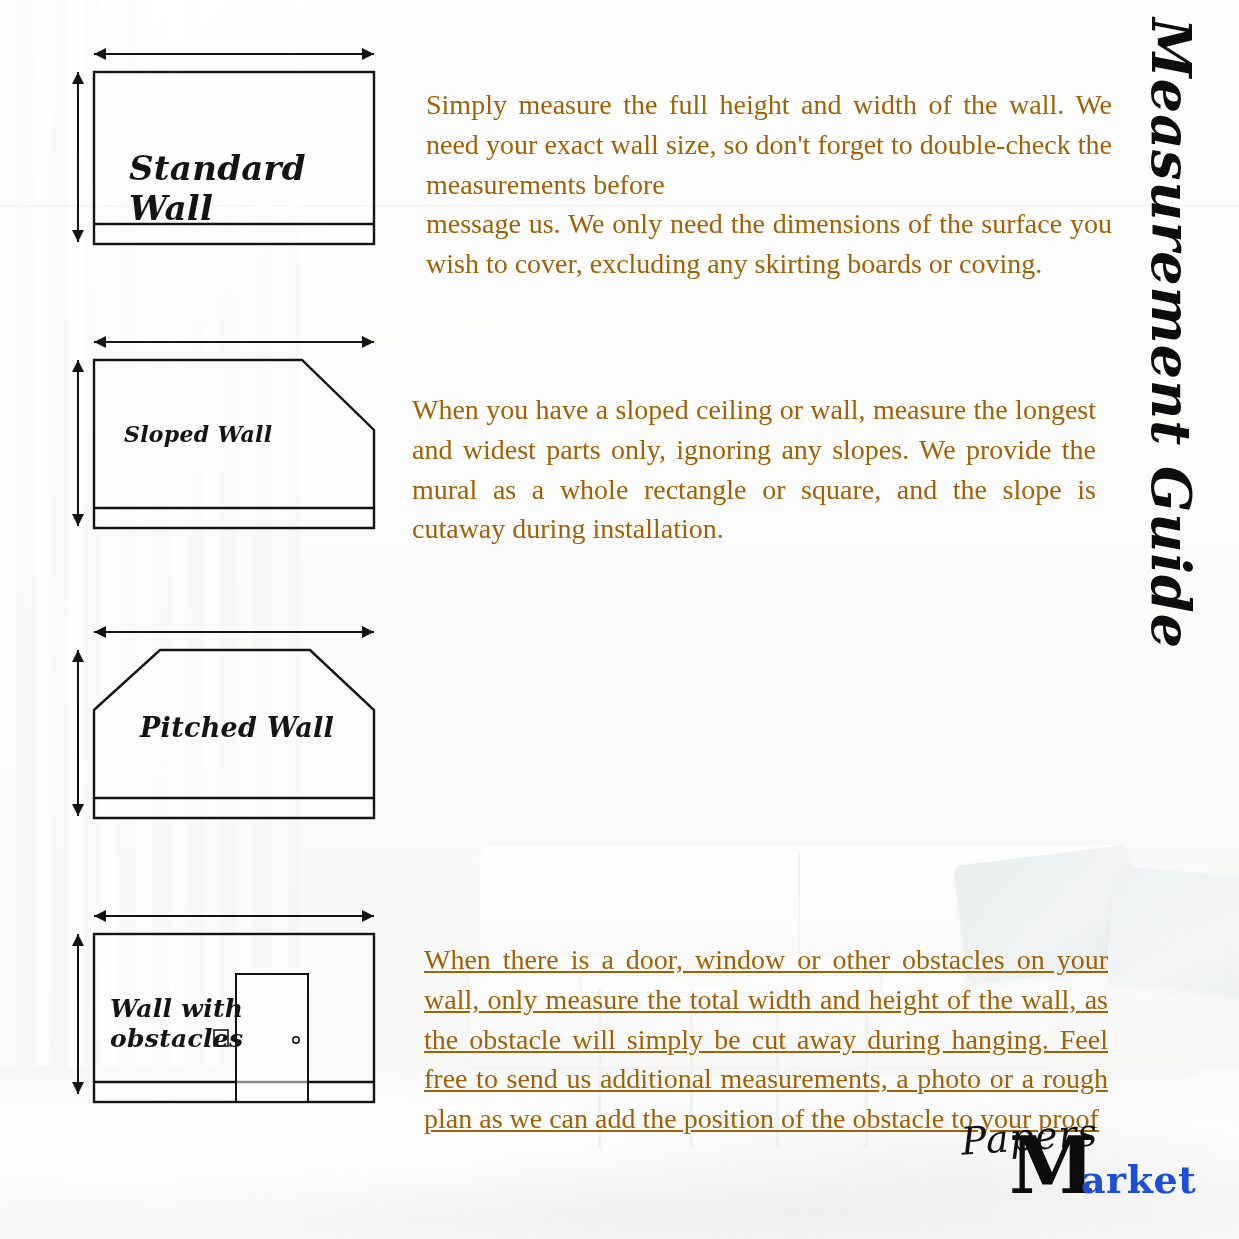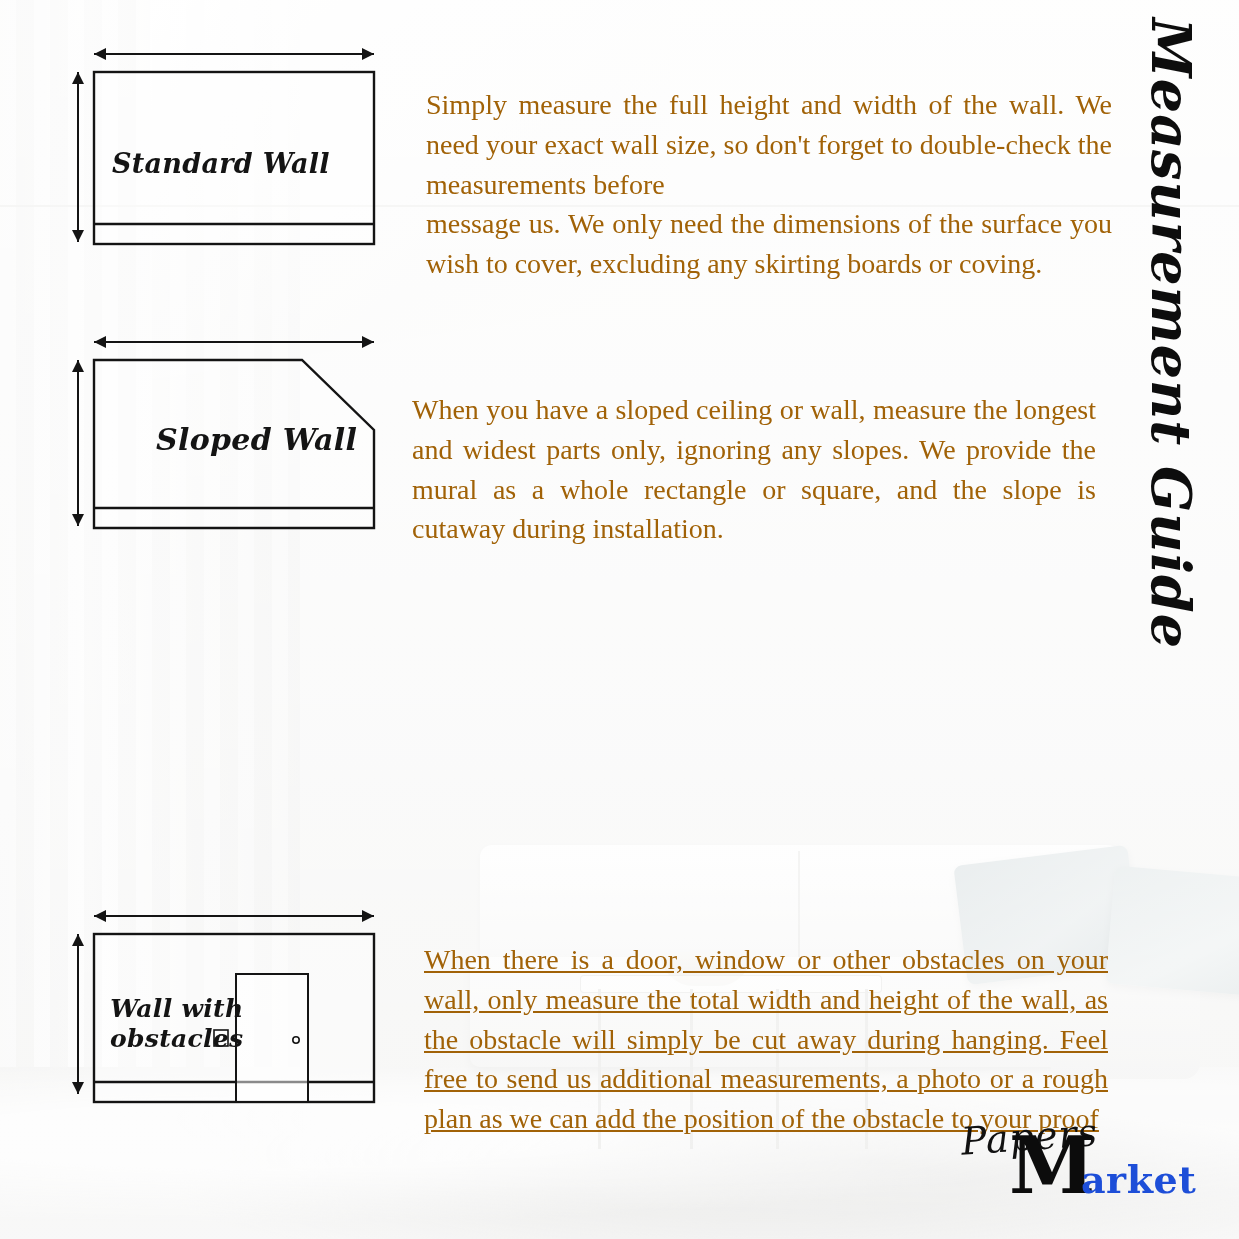--- a/index.html
+++ b/index.html
@@ -289,66 +289,80 @@
           <path d="M310 16 L298 10 L298 22 Z" fill="#141414"></path>
 
           <line x1="14" y1="34" x2="14" y2="204" stroke="#141414" stroke-width="2"></line>
           <path d="M14 34 L8 46 L20 46 Z" fill="#141414"></path>
           <path d="M14 204 L8 192 L20 192 Z" fill="#141414"></path>
 
           <rect x="30" y="34" width="280" height="172" stroke="#141414" stroke-width="2.4" fill="rgba(255,255,255,0.35)"></rect>
 
           <line x1="30" y1="186" x2="310" y2="186" stroke="#141414" stroke-width="2.4"></line>
         </svg>
-        <div class="shape-label" style="left:48px; top:110px; font-size:27px;">Standard Wall</div>
+        <div class="shape-label" style="left:65px; top:110px; font-size:34px;">Standard Wall</div>
       </div>
       <div class="para" style="left:426px; top:55px; width:686px;">Simply measure the full height and width of the wall. We need your exact wall size, so don't forget to double-check the measurements before
 message us. We only need the dimensions of the surface you wish to cover, excluding any skirting boards or coving.</div>
     </div>
 
     <div class="section" style="top:318px;height:260px;">
       <div class="diagram" style="top:4px;">
         <svg class="svgwrap" width="330" height="250" viewBox="0 0 330 250" fill="none" xmlns="http://www.w3.org/2000/svg">
           <line x1="30" y1="20" x2="310" y2="20" stroke="#141414" stroke-width="2"></line>
           <path d="M30 20 L42 14 L42 26 Z" fill="#141414"></path>
           <path d="M310 20 L298 14 L298 26 Z" fill="#141414"></path>
           <line x1="14" y1="38" x2="14" y2="204" stroke="#141414" stroke-width="2"></line>
           <path d="M14 38 L8 50 L20 50 Z" fill="#141414"></path>
           <path d="M14 204 L8 192 L20 192 Z" fill="#141414"></path>
 
           <path d="M30 38 L238 38 L310 108 L310 206 L30 206 Z" stroke="#141414" stroke-width="2.4" fill="rgba(255,255,255,0.35)"></path>
           <line x1="30" y1="186" x2="310" y2="186" stroke="#141414" stroke-width="2.4"></line>
         </svg>
-        <div class="shape-label" style="left:92px; top:100px; font-size:30px;">Sloped Wall</div>
+        <div class="shape-label" style="left:60px; top:100px; font-size:22px;">Sloped Wall</div>
       </div>
       <div class="para" style="left:412px; top:72px; width:684px;">When you have a sloped ceiling or wall, measure the longest and widest parts only, ignoring any slopes. We provide the mural as a whole rectangle or square, and the slope is cutaway during installation.</div>
     </div>
 
     <div class="section" style="top:608px;height:260px;">
+      <div class="diagram" style="top:4px;">
+        <svg class="svgwrap" width="330" height="250" viewBox="0 0 330 250" fill="none" xmlns="http://www.w3.org/2000/svg">
+          <line x1="30" y1="20" x2="310" y2="20" stroke="#141414" stroke-width="2"></line>
+          <path d="M30 20 L42 14 L42 26 Z" fill="#141414"></path>
+          <path d="M310 20 L298 14 L298 26 Z" fill="#141414"></path>
+          <line x1="14" y1="38" x2="14" y2="204" stroke="#141414" stroke-width="2"></line>
+          <path d="M14 38 L8 50 L20 50 Z" fill="#141414"></path>
+          <path d="M14 204 L8 192 L20 192 Z" fill="#141414"></path>
+
+          <path d="M30 98 L96 38 L246 38 L310 98 L310 206 L30 206 Z" stroke="#141414" stroke-width="2.4" fill="rgba(255,255,255,0.35)"></path>
+          <line x1="30" y1="186" x2="310" y2="186" stroke="#141414" stroke-width="2.4"></line>
+        </svg>
+        <div class="shape-label" style="left:76px; top:100px; font-size:27px;">Pitched Wall</div>
+      </div>
     </div>
 
     <div class="section" style="top:888px;height:280px;">
       <div class="diagram" style="top:8px;">
         <svg class="svgwrap" width="330" height="250" viewBox="0 0 330 250" fill="none" xmlns="http://www.w3.org/2000/svg">
           <line x1="30" y1="20" x2="310" y2="20" stroke="#141414" stroke-width="2"></line>
           <path d="M30 20 L42 14 L42 26 Z" fill="#141414"></path>
           <path d="M310 20 L298 14 L298 26 Z" fill="#141414"></path>
           <line x1="14" y1="38" x2="14" y2="198" stroke="#141414" stroke-width="2"></line>
           <path d="M14 38 L8 50 L20 50 Z" fill="#141414"></path>
           <path d="M14 198 L8 186 L20 186 Z" fill="#141414"></path>
           <rect x="30" y="38" width="280" height="168" stroke="#141414" stroke-width="2.4" fill="rgba(255,255,255,0.35)"></rect>
           <line x1="30" y1="186" x2="310" y2="186" stroke="#141414" stroke-width="2.4"></line>
 
           <rect x="172" y="78" width="72" height="128" stroke="#141414" stroke-width="2" fill="rgba(255,255,255,0.5)"></rect>
           <circle cx="232" cy="144" r="3.2" stroke="#141414" stroke-width="1.6" fill="none"></circle>
 
           <rect x="150" y="134" width="14" height="16" stroke="#141414" stroke-width="1.6" fill="rgba(255,255,255,0.6)"></rect>
           <line x1="155" y1="139" x2="159" y2="139" stroke="#141414" stroke-width="1.2"></line>
         </svg>
-        <div class="shape-label" style="left:46px; top:98px; font-size:25px; text-align:right;">Wall with
+        <div class="shape-label" style="left:46px; top:98px; font-size:25px; text-align:center;">Wall with
 obstacles</div>
       </div>
       <div class="para" style="left:424px; top:52px; width:684px;text-decoration:underline;">When there is a door, window or other obstacles on your wall, only measure the total width and height of the wall, as the obstacle will simply be cut away during hanging. Feel free to send us additional measurements, a photo or a rough plan as we can add the position of the obstacle to your proof</div>
     </div>
 
     <div class="guide-title">
       <span>Measurement Guide</span>
     </div>
 
     <div class="logo">

